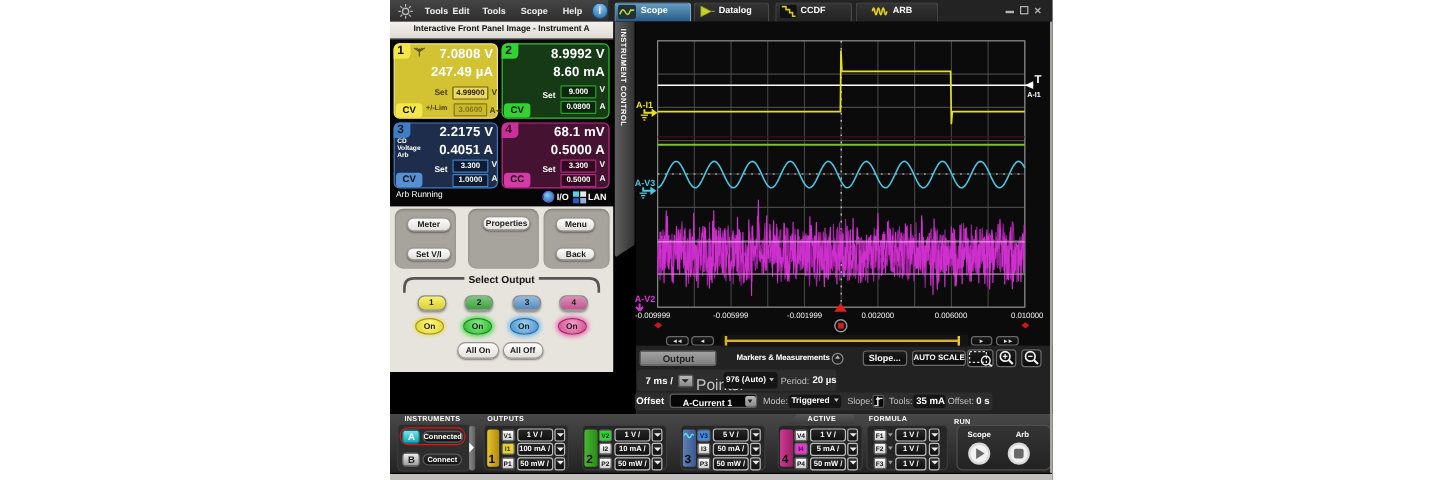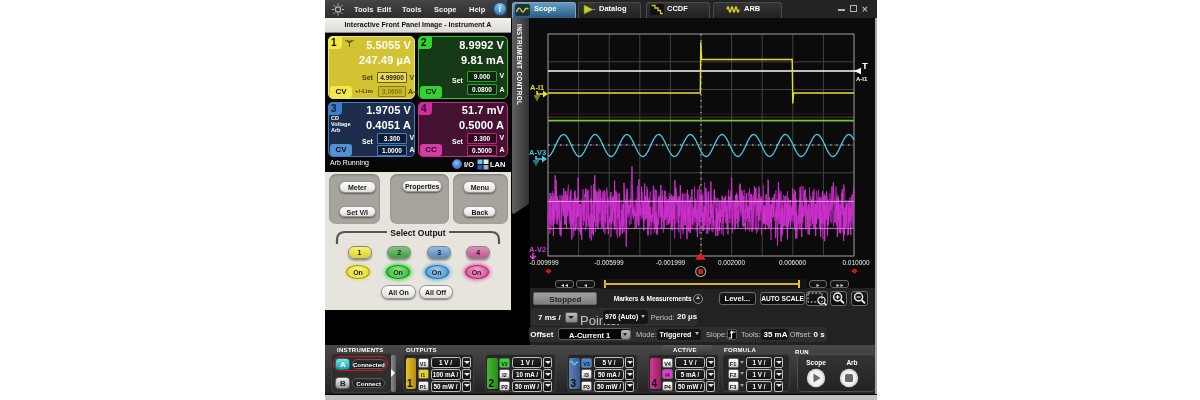--- a/index.html
+++ b/index.html
@@ -89,59 +89,59 @@
 <div class="badge" style="left:6px;top:37px;">1</div>
 <svg class="a" style="left:19px;top:39px" width="11" height="9" viewBox="0 0 11 9">
       <g stroke="#5a5208" stroke-width="1">
         <line x1="5.5" y1="1.5" x2="5.5" y2="8"></line>
         <line x1="1" y1="1" x2="5.5" y2="4"></line>
         <line x1="10" y1="1" x2="5.5" y2="4"></line>
         <line x1="3" y1="1" x2="5.5" y2="3"></line>
         <line x1="8" y1="1" x2="5.5" y2="3"></line>
       </g>
     </svg>
-<div class="tile-val" style="left:20px;top:39px;width:66px">5.5055 V</div>
+<div class="tile-val" style="left:20px;top:39px;width:66px">7.0808 V</div>
 <div class="tile-val" style="left:10px;top:54px;width:76px">247.49 µA</div>
 <div class="b" style="left:37px;top:74px;color:#4a4004;font-size:7px">Set</div>
 <div class="setbox" style="left:52px;top:72px;width:30px;height:11px;background:#ead969;border:1px solid #6a5c08;color:#2a2400;line-height:10px">4.99900</div>
 <div class="b" style="left:84.5px;top:74px;color:#4a4004;font-size:7px">V</div>
 <div class="cvb" style="left:5px;top:85.5px;background:#f4e74a;">CV</div>
 <div class="b" style="left:30px;top:88px;color:#4a4004;font-size:6px">+/-Lim</div>
 <div class="setbox" style="left:53px;top:86px;width:28px;height:11px;background:#c9b92e;border:1px solid #8a7a14;color:#857410;line-height:10px">3.0600</div>
 <div class="b" style="left:83px;top:88px;color:#4a4004;font-size:7px">A◅</div>
 
 <div class="a" style="left:93px;top:36px;width:90px;height:63px;background:#163916;border-radius:5px;border:1.5px solid #31c431"></div>
 <div class="a" style="left:93px;top:36px;width:14px;height:13px;background:#31d231;border-radius:5px 0 4px 0;"></div>
 <div class="badge" style="left:96px;top:37px;">2</div>
 <div class="tile-val" style="left:110px;top:39px;width:69px">8.9992 V</div>
-<div class="tile-val" style="left:110px;top:54px;width:69px">9.81 mA</div>
+<div class="tile-val" style="left:110px;top:54px;width:69px">8.60 mA</div>
 <div class="b w" style="left:127px;top:77px;font-size:7px">Set</div>
 <div class="setbox" style="left:142px;top:70.5px;width:30px;height:11px;background:#0c280c;border:1px solid #2f9e2f;color:#fff;line-height:10px">9.000</div>
 <div class="b w" style="left:174.5px;top:72px;font-size:7px">V</div>
 <div class="setbox" style="left:142px;top:84px;width:30px;height:11px;background:#0c280c;border:1px solid #2f9e2f;color:#fff;line-height:10px">0.0800</div>
 <div class="b w" style="left:174.5px;top:86px;font-size:7px">A</div>
 <div class="cvb" style="left:95px;top:85.5px;background:#31d231;">CV</div>
 
 <div class="a" style="left:3px;top:102px;width:87px;height:55px;background:#1d2d4b;border-radius:5px;border:1.5px solid #3f7dc4"></div>
 <div class="a" style="left:3px;top:102px;width:14px;height:13px;background:#3f7dc4;border-radius:5px 0 4px 0;"></div>
 <div class="badge" style="left:6px;top:103px;color:#0e1c33">3</div>
 <div class="b w" style="left:6px;top:114.5px;font-size:5.5px;line-height:6.3px">CD<br>Voltage<br>Arb</div>
-<div class="tile-val" style="left:20px;top:104px;width:66px">1.9705 V</div>
+<div class="tile-val" style="left:20px;top:104px;width:66px">2.2175 V</div>
 <div class="tile-val" style="left:20px;top:119px;width:66px">0.4051 A</div>
 <div class="b w" style="left:37px;top:138px;font-size:7px">Set</div>
 <div class="setbox" style="left:52px;top:133px;width:30px;height:10.5px;background:#0e1c33;border:1px solid #3f7dc4;color:#fff;line-height:9.5px">3.300</div>
 <div class="b w" style="left:84.5px;top:134px;font-size:7px">V</div>
 <div class="setbox" style="left:52px;top:145px;width:30px;height:10.5px;background:#0e1c33;border:1px solid #3f7dc4;color:#fff;line-height:9.5px">1.0000</div>
 <div class="b w" style="left:84.5px;top:146px;font-size:7px">A</div>
 <div class="cvb" style="left:5px;top:144px;background:#5590d5;">CV</div>
 
 <div class="a" style="left:93px;top:102px;width:90px;height:55px;background:#451232;border-radius:5px;border:1.5px solid #c02b90"></div>
 <div class="a" style="left:93px;top:102px;width:14px;height:13px;background:#cb2f9b;border-radius:5px 0 4px 0;"></div>
 <div class="badge" style="left:96px;top:103px;color:#38092a">4</div>
-<div class="tile-val" style="left:110px;top:104px;width:69px">51.7 mV</div>
+<div class="tile-val" style="left:110px;top:104px;width:69px">68.1 mV</div>
 <div class="tile-val" style="left:110px;top:119px;width:69px">0.5000 A</div>
 <div class="b w" style="left:127px;top:138px;font-size:7px">Set</div>
 <div class="setbox" style="left:142px;top:133px;width:30px;height:10.5px;background:#33081f;border:1px solid #b0287f;color:#fff;line-height:9.5px">3.300</div>
 <div class="b w" style="left:174.5px;top:134px;font-size:7px">V</div>
 <div class="setbox" style="left:142px;top:145px;width:30px;height:10.5px;background:#33081f;border:1px solid #b0287f;color:#fff;line-height:9.5px">0.5000</div>
 <div class="b w" style="left:174.5px;top:146px;font-size:7px">A</div>
 <div class="cvb" style="left:95px;top:144px;background:#d63aa6;">CC</div>
 
 <div class="b w" style="left:5px;top:159px;font-size:7px;font-weight:normal">Arb Running</div>
 <div class="a" style="left:126.5px;top:159px;width:10px;height:10px;border-radius:50%;background:radial-gradient(circle at 40% 35%,#7ad0e8,#2a58c8);border:.5px solid #66c"></div>
@@ -257,25 +257,25 @@
 <div class="btn-dark" style="left:229.5px;top:279.5px;width:19px;height:8.5px;font-size:5px;line-height:8px;color:#ddd;letter-spacing:-1px">◄◄</div>
 <div class="btn-dark" style="left:251px;top:279.5px;width:19px;height:8.5px;font-size:5px;line-height:8px;color:#ddd">◄</div>
 <div class="a" style="left:276px;top:278.5px;width:206px;height:10px;background:#141414;border-radius:2px"></div>
 <div class="a" style="left:279px;top:283px;width:195px;height:1.6px;background:#d8b428"></div>
 <div class="a" style="left:278.5px;top:280px;width:2px;height:7.5px;background:#d8b428"></div>
 <div class="a" style="left:472.5px;top:280px;width:2.5px;height:7.5px;background:#e8c430"></div>
 <div class="btn-dark" style="left:484px;top:279.5px;width:18px;height:8.5px;font-size:5px;line-height:8px;color:#ddd">►</div>
 <div class="btn-dark" style="left:505px;top:279.5px;width:19px;height:8.5px;font-size:5px;line-height:8px;color:#ddd;letter-spacing:-1px">►►</div>
 
 <div class="a" style="left:208.3px;top:292.4px;width:64px;height:12.5px;background:linear-gradient(#a2a2a2,#7e7e7e);border-radius:2px;border:1px solid #666"></div>
-<div class="b" style="left:208.3px;top:295px;width:64px;text-align:center;color:#242424;font-size:8px">Stopped</div>
+<div class="b" style="left:208.3px;top:295px;width:64px;text-align:center;color:#242424;font-size:8px">Output</div>
 <div class="b w" style="left:288.8px;top:295px;font-size:6.6px;letter-spacing:-0.1px">Markers &amp; Measurements</div>
 <div class="a" style="left:368px;top:293.5px;width:10px;height:10px;border-radius:50%;border:1px solid #8a8a8a"></div>
 <div class="a" style="left:370.6px;top:296.2px;width:0;height:0;border-left:2.8px solid transparent;border-right:2.8px solid transparent;border-bottom:3.6px solid #bbb"></div>
-<div class="btn-dark" style="left:393.8px;top:291.5px;width:37px;height:13.5px;line-height:12.5px">Level...</div>
+<div class="btn-dark" style="left:393.8px;top:291.5px;width:37px;height:13.5px;line-height:12.5px">Slope...</div>
 <div class="btn-dark" style="left:435.2px;top:291.5px;width:44.5px;height:13.5px;line-height:12.5px;font-size:6.6px">AUTO SCALE</div>
 <div class="btn-dark" style="left:481px;top:290.6px;width:21.5px;height:15px"></div>
     <svg class="a" style="left:481.5px;top:291px" width="21" height="15" viewBox="0 0 21 15">
       <rect x="1" y="2" width="14" height="9" fill="none" stroke="#ddd" stroke-width="1" stroke-dasharray="2,1.6"></rect>
       <circle cx="14.5" cy="9.5" r="3.6" fill="none" stroke="#eee" stroke-width="1.2"></circle>
       <line x1="17" y1="12" x2="19.5" y2="14.2" stroke="#eee" stroke-width="1.6"></line>
     </svg>
 <div class="btn-dark" style="left:504.8px;top:290.6px;width:17.7px;height:15px"></div>
 <svg class="a" style="left:507px;top:292px" width="14" height="13" viewBox="0 0 14 13">
       <circle cx="5.6" cy="5" r="4" fill="none" stroke="#f2f2f2" stroke-width="1.4"></circle>

